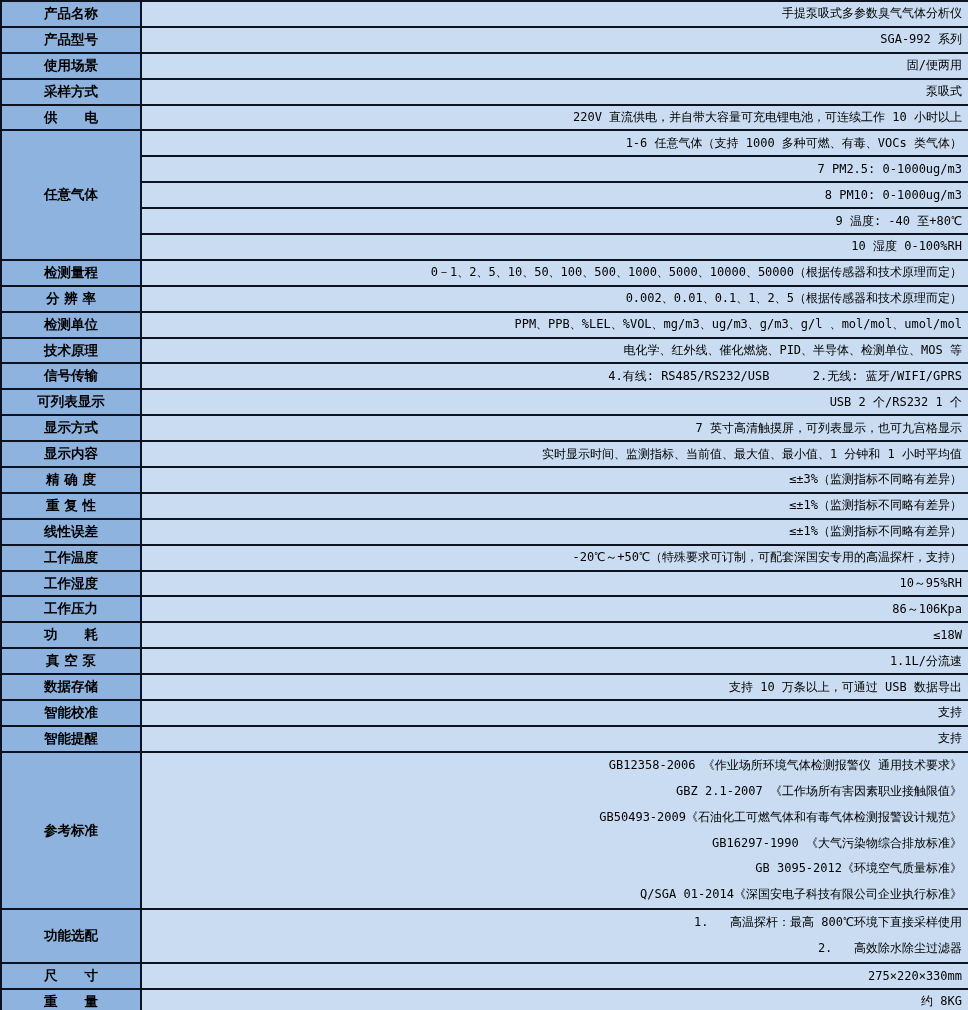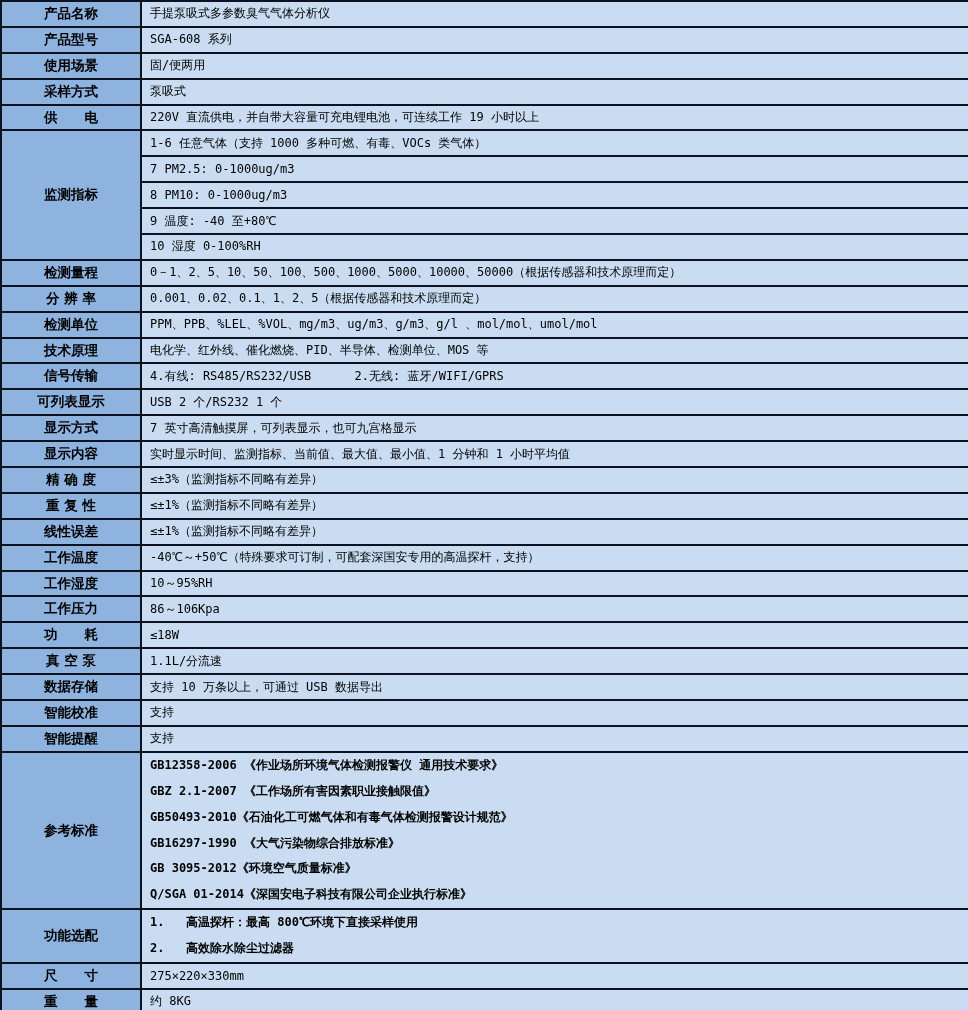--- a/index.html
+++ b/index.html
@@ -33,84 +33,84 @@
     font-size:13.5px;
     text-align:center;
     white-space:pre-wrap;
     color:var(--text);
     padding:0 2px;
   }
   table.spec td{
     background:var(--value-bg);
     font-family:"DejaVu Sans Mono", monospace;
     font-size:12px;
-    text-align:left;
+    text-align:right;
     padding:0 6px 0 8px;
     white-space:pre-wrap;
     color:var(--text);
   }
   table.spec tr{height:var(--line);}
-  td.multiline{padding-top:1px;padding-bottom:1px;font-weight:bold;}
+  td.multiline{padding-top:1px;padding-bottom:1px;}
   td.multiline div{
     line-height:25.9px;
     white-space:pre-wrap;
   }
 </style>
 </head>
 <body>
 
 <table class="spec">
   <colgroup>
     <col style="width:140px">
     <col style="width:828px">
   </colgroup>
   <tbody id="spec-body">
       <tr>
         <th>产品名称</th>
         <td>手提泵吸式多参数臭气气体分析仪</td>
       </tr>
       <tr>
         <th>产品型号</th>
-        <td>SGA-608 系列</td>
+        <td>SGA-992 系列</td>
       </tr>
       <tr>
         <th>使用场景</th>
         <td>固/便两用</td>
       </tr>
       <tr>
         <th>采样方式</th>
         <td>泵吸式</td>
       </tr>
       <tr>
         <th>供　　电</th>
-        <td>220V 直流供电，并自带大容量可充电锂电池，可连续工作 19 小时以上</td>
+        <td>220V 直流供电，并自带大容量可充电锂电池，可连续工作 10 小时以上</td>
       </tr>
       <tr>
-        <th rowspan="5">监测指标</th>
+        <th rowspan="5">任意气体</th>
         <td>1-6 任意气体（支持 1000 多种可燃、有毒、VOCs 类气体）</td>
       </tr>
       <tr>
         <td>7 PM2.5: 0-1000ug/m3</td>
       </tr>
       <tr>
         <td>8 PM10: 0-1000ug/m3</td>
       </tr>
       <tr>
         <td>9 温度: -40 至+80℃</td>
       </tr>
       <tr>
         <td>10 湿度 0-100%RH</td>
       </tr>
       <tr>
         <th>检测量程</th>
         <td>0－1、2、5、10、50、100、500、1000、5000、10000、50000（根据传感器和技术原理而定）</td>
       </tr>
       <tr>
         <th>分 辨 率</th>
-        <td>0.001、0.02、0.1、1、2、5（根据传感器和技术原理而定）</td>
+        <td>0.002、0.01、0.1、1、2、5（根据传感器和技术原理而定）</td>
       </tr>
       <tr>
         <th>检测单位</th>
         <td>PPM、PPB、%LEL、%VOL、mg/m3、ug/m3、g/m3、g/l 、mol/mol、umol/mol</td>
       </tr>
       <tr>
         <th>技术原理</th>
         <td>电化学、红外线、催化燃烧、PID、半导体、检测单位、MOS 等</td>
       </tr>
       <tr>
@@ -136,21 +136,21 @@
       <tr>
         <th>重 复 性</th>
         <td>≤±1%（监测指标不同略有差异）</td>
       </tr>
       <tr>
         <th>线性误差</th>
         <td>≤±1%（监测指标不同略有差异）</td>
       </tr>
       <tr>
         <th>工作温度</th>
-        <td>-40℃～+50℃（特殊要求可订制，可配套深国安专用的高温探杆，支持）</td>
+        <td>-20℃～+50℃（特殊要求可订制，可配套深国安专用的高温探杆，支持）</td>
       </tr>
       <tr>
         <th>工作湿度</th>
         <td>10～95%RH</td>
       </tr>
       <tr>
         <th>工作压力</th>
         <td>86～106Kpa</td>
       </tr>
       <tr>
@@ -168,21 +168,21 @@
       <tr>
         <th>智能校准</th>
         <td>支持</td>
       </tr>
       <tr>
         <th>智能提醒</th>
         <td>支持</td>
       </tr>
       <tr style="height: 155.4px;">
         <th>参考标准</th>
-        <td class="multiline"><div>GB12358-2006 《作业场所环境气体检测报警仪 通用技术要求》</div><div>GBZ 2.1-2007 《工作场所有害因素职业接触限值》</div><div>GB50493-2010《石油化工可燃气体和有毒气体检测报警设计规范》</div><div>GB16297-1990 《大气污染物综合排放标准》</div><div>GB 3095-2012《环境空气质量标准》</div><div>Q/SGA 01-2014《深国安电子科技有限公司企业执行标准》</div></td>
+        <td class="multiline"><div>GB12358-2006 《作业场所环境气体检测报警仪 通用技术要求》</div><div>GBZ 2.1-2007 《工作场所有害因素职业接触限值》</div><div>GB50493-2009《石油化工可燃气体和有毒气体检测报警设计规范》</div><div>GB16297-1990 《大气污染物综合排放标准》</div><div>GB 3095-2012《环境空气质量标准》</div><div>Q/SGA 01-2014《深国安电子科技有限公司企业执行标准》</div></td>
       </tr>
       <tr style="height: 51.8px; margin-left: 7px;">
         <th>功能选配</th>
         <td class="multiline"><div>1.   高温探杆：最高 800℃环境下直接采样使用</div><div>2.   高效除水除尘过滤器</div></td>
       </tr>
       <tr>
         <th>尺　　寸</th>
         <td>275×220×330mm</td>
       </tr>
       <tr>

